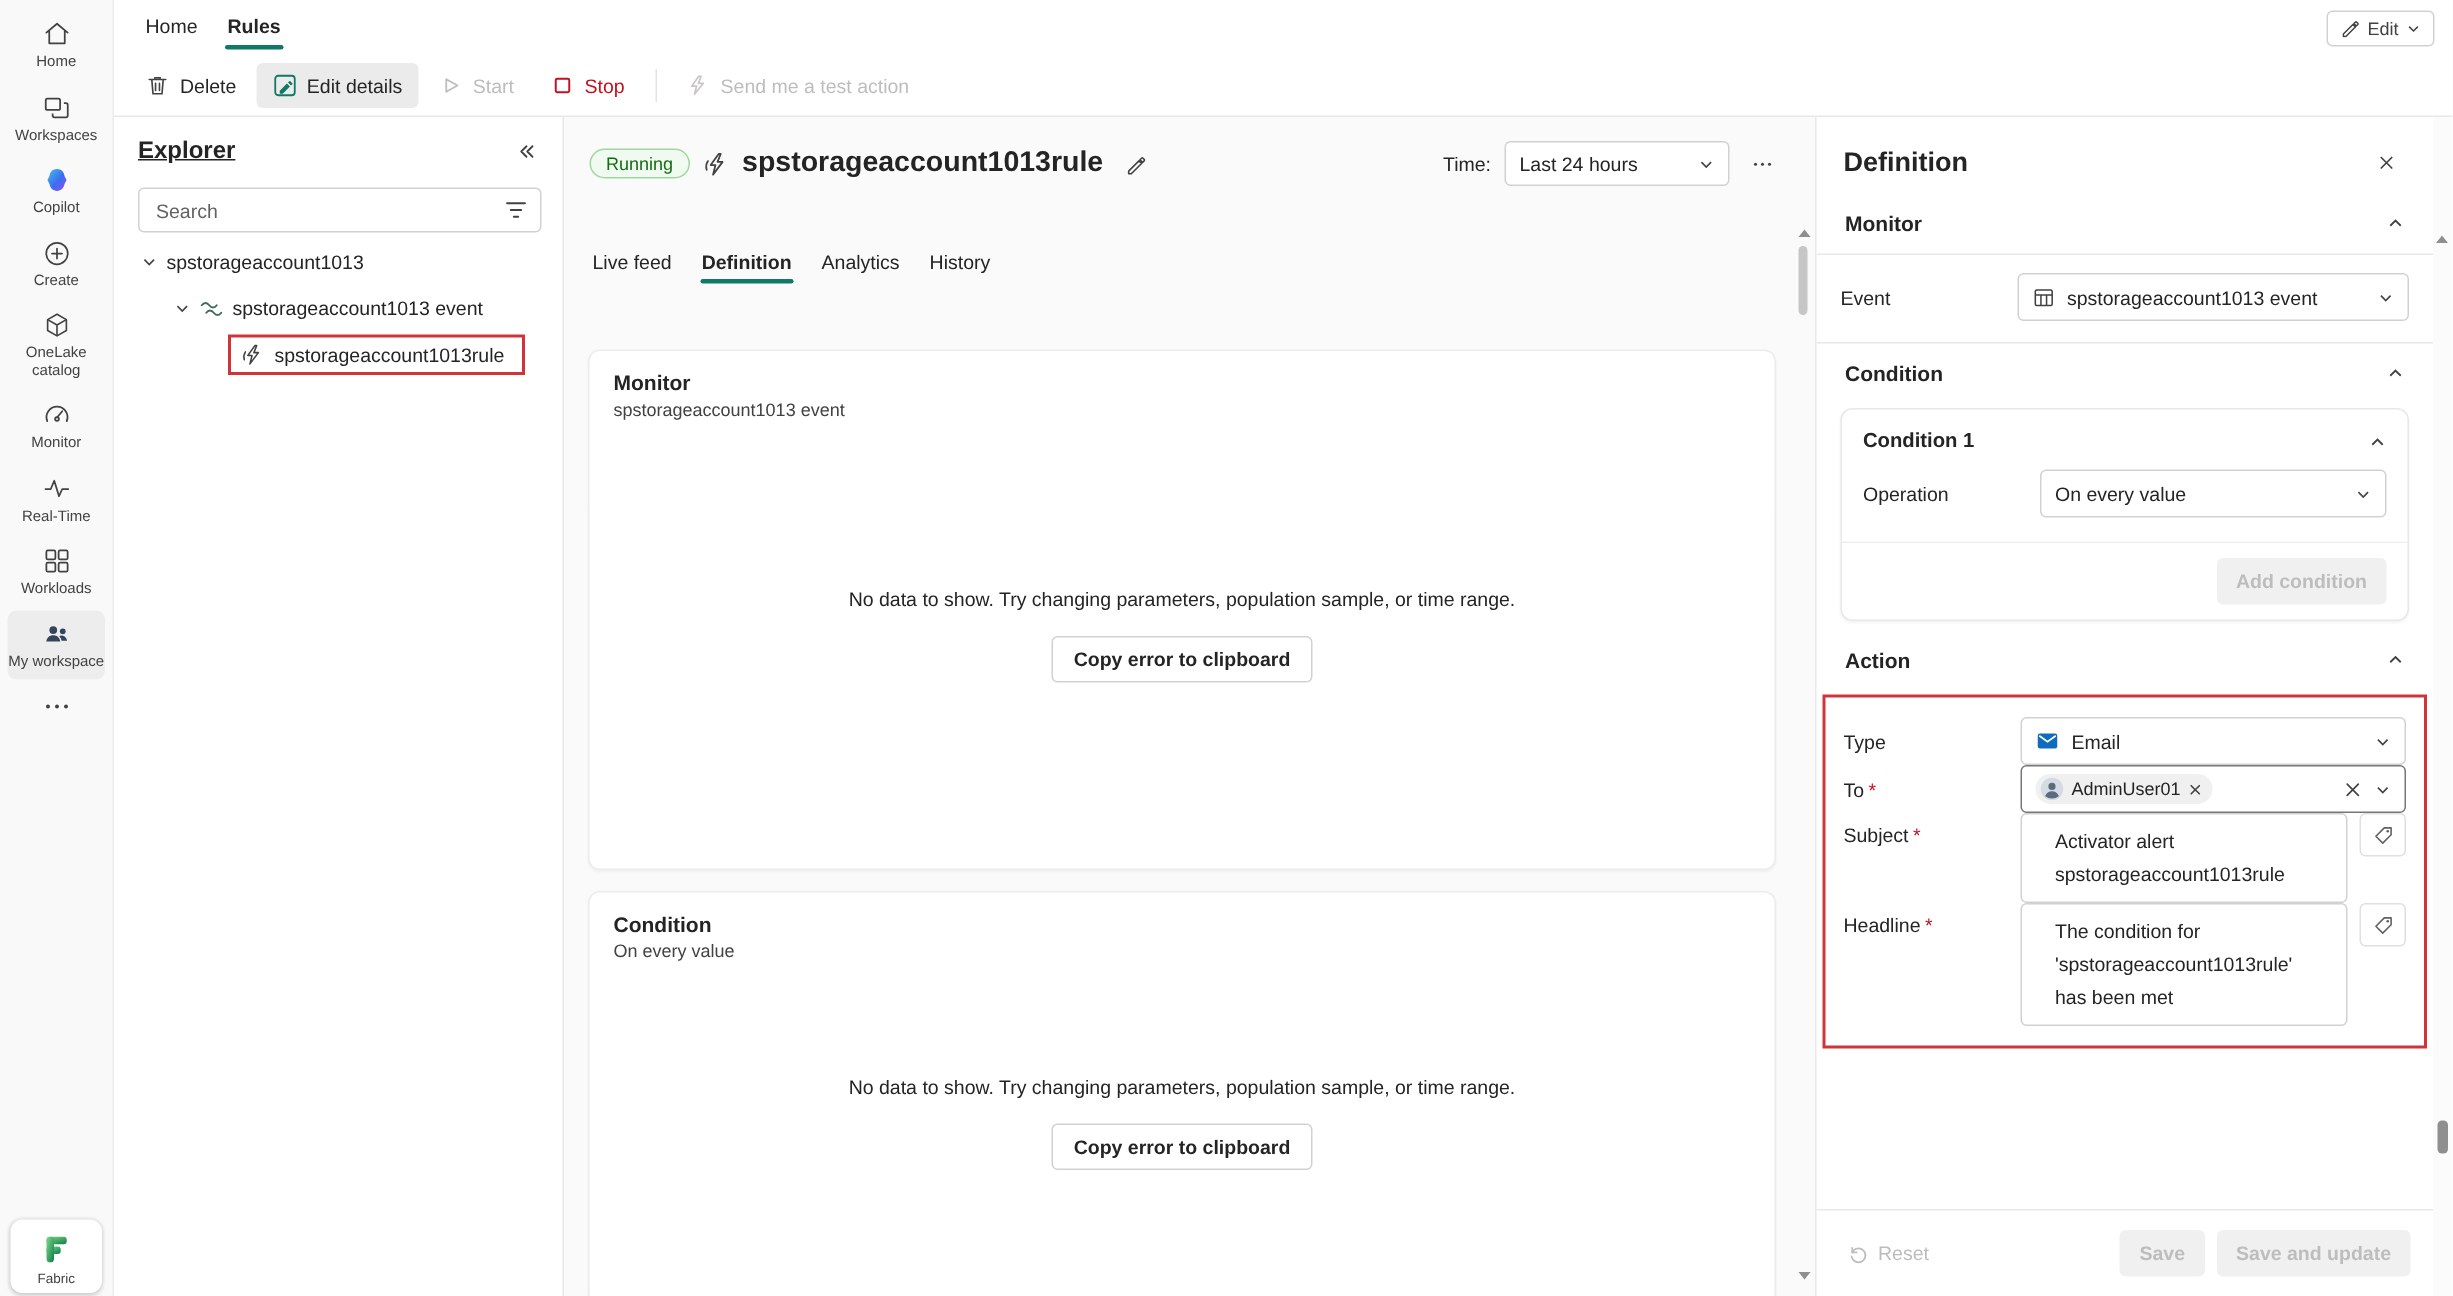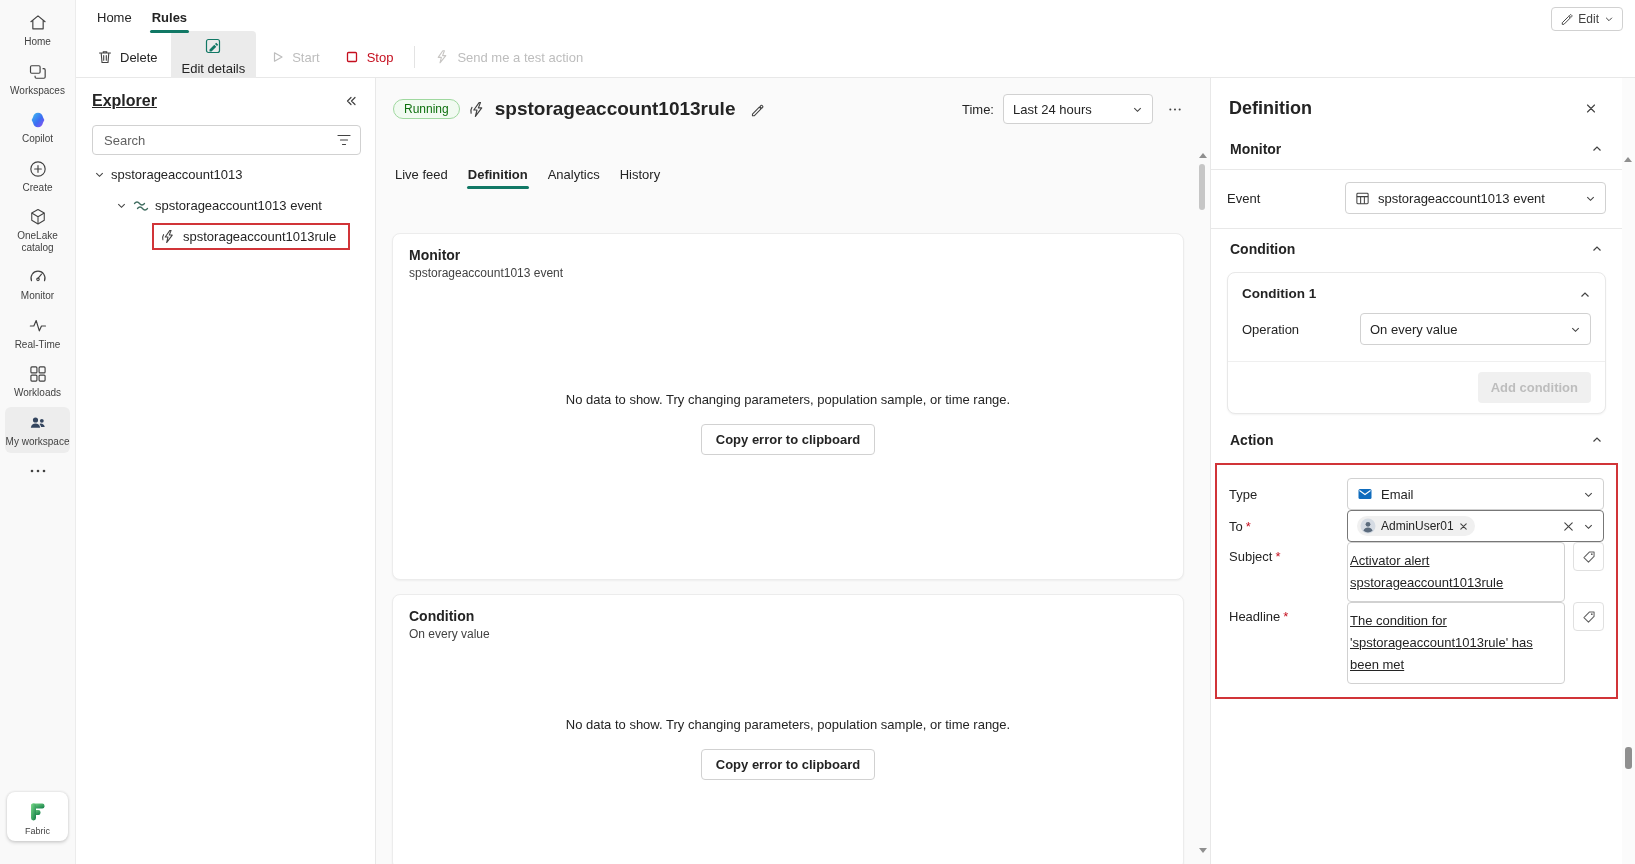--- a/index.html
+++ b/index.html
@@ -15,40 +15,40 @@
   svg{display:block;}
 
   
   .rail{width:76px;min-width:76px;background:#f9f9f9;border-right:1px solid #ececec;
         display:flex;flex-direction:column;padding-top:6px;}
   .rail-item{display:flex;flex-direction:column;align-items:center;gap:3px;margin:1px 5px;
              padding:6px 0 6px;border-radius:6px;font-size:10px;color:var(--txt2);
              text-align:center;line-height:1.15;cursor:pointer;}
   .rail-item.selected{background:#ededed;}
   .rail-more{display:flex;justify-content:center;margin-top:10px;cursor:pointer;padding:4px 0;}
-  .rail-logo{margin:auto 7px 23px;background:#fff;border-radius:8px;
+  .rail-logo{margin:auto 7px 2px;background:#fff;border-radius:8px;
              box-shadow:0 1.6px 3.6px rgba(0,0,0,.14),0 0 2.9px rgba(0,0,0,.11);
              display:flex;flex-direction:column;align-items:center;gap:2px;padding:8px 0 5px;
              font-size:9px;color:var(--txt2);}
 
   
   .main-col{flex:1;display:flex;flex-direction:column;min-width:0;}
   .topbar{height:37px;display:flex;align-items:center;padding:0 12px;background:#fff;}
   .top-tab{padding:8px 9px 10px;margin-right:2px;font-size:13px;position:relative;cursor:pointer;}
   .top-tab.active{font-weight:700;}
   .top-tab.active::after{content:"";position:absolute;left:7px;right:7px;bottom:2px;height:3px;
                          border-radius:2px;background:var(--accent);}
   .edit-btn{margin-left:auto;display:flex;align-items:center;gap:5px;border:1px solid var(--bord);
             border-radius:4px;background:#fff;padding:4px 8px;font-size:12px;color:var(--txt2);cursor:pointer;}
 
   .toolbar{height:41px;display:flex;align-items:center;padding:0 10px;background:#fff;
            border-bottom:1px solid var(--line);}
   .tb-btn{display:flex;align-items:center;gap:7px;padding:7px 11px;border-radius:4px;font-size:13px;
           color:var(--txt);margin-right:2px;cursor:pointer;background:transparent;border:none;font-family:inherit;}
-  .tb-btn.toggled{background:#ebebeb;flex-direction:column;}
+  .tb-btn.toggled{background:#ebebeb;}
   .tb-btn.disabled{color:var(--dis);cursor:default;}
   .tb-btn.danger{color:var(--danger);}
   .tb-sep{width:1px;height:22px;background:#e3e3e3;margin:0 8px;}
 
   .content{flex:1;display:flex;min-height:0;background:#fafafa;}
 
   
   .explorer{width:300px;min-width:300px;background:#fff;border-right:1px solid var(--line);
             padding:13px 10px 0 12px;display:flex;flex-direction:column;}
   .exp-head{display:flex;align-items:center;justify-content:space-between;padding:0 4px;}
@@ -131,22 +131,22 @@
              font-size:13.5px;font-weight:700;cursor:pointer;}
   .cond-body{padding:4px 14px 16px;display:flex;align-items:center;}
   .cond-foot{border-top:1px solid #efefef;padding:10px 14px;display:flex;justify-content:flex-end;}
   .btn-dis{background:#f0f0f0;color:var(--dis);border:none;border-radius:4px;padding:8px 13px;
            font-size:13px;font-weight:600;font-family:inherit;}
   .action-box{border:2px solid var(--annot);margin:3px -12px 8px;padding:13px 12px;
               display:flex;flex-direction:column;gap:0;}
   .chip{display:inline-flex;align-items:center;gap:5px;background:#f0f0f0;border-radius:11px;
         padding:2px 7px 2px 3px;font-size:12px;}
   .field-wrap{flex:1;display:flex;align-items:flex-start;gap:8px;}
-  .textarea{flex:1;border:1px solid var(--bord);border-radius:4px;padding:7px 2px;font-size:13px;
-            line-height:22px;background:#fff;cursor:text;text-decoration:underline;}
+  .textarea{flex:1;border:1px solid var(--bord);border-radius:4px;padding:7px 22px;font-size:13px;
+            line-height:22px;background:#fff;cursor:text;}
   .tag-btn{width:31px;height:29px;border:1px solid #e0e0e0;border-radius:4px;display:flex;
            align-items:center;justify-content:center;background:#fff;cursor:pointer;}
   .panel-foot{border-top:1px solid var(--line);padding:13px 15px;display:flex;align-items:center;gap:8px;}
   .reset{display:flex;align-items:center;gap:6px;color:var(--dis);font-size:13px;background:none;
          border:none;font-family:inherit;}
   .f-spacer{flex:1;}
 </style>
 </head>
 <body>
 
@@ -632,20 +632,34 @@
                         <path d="M8.6 2.2h5.2v5.2L7.4 13.8 2.2 8.6Z"></path>
                         <circle cx="11.2" cy="4.8" r="1" fill="#616161" stroke="none"></circle>
                       </svg>
                     </span>
                   </button>
               </div>
             </div>
           </div>
         </div>
 
+        <div class="panel-foot">
+          <button class="reset">
+            <span>
+                <svg width="14" height="14" viewBox="0 0 16 16" fill="none" stroke="#bdbdbd" stroke-width="1.3" stroke-linecap="round" stroke-linejoin="round">
+                  <path d="M3.2 6.8A5.3 5.3 0 1 1 2.8 10"></path>
+                  <path d="M3.2 3.4v3.4h3.4"></path>
+                </svg>
+              </span>
+            <span>Reset</span>
+          </button>
+          <span class="f-spacer"></span>
+          <button class="btn-dis">Save</button>
+          <button class="btn-dis">Save and update</button>
+        </div>
       </aside>
 
       <div class="win-scroll">
         <div class="ws-arrow">
             <div class="tri-up"></div>
           </div>
         <div class="ws-thumb"></div>
       </div>
 
     </div>

